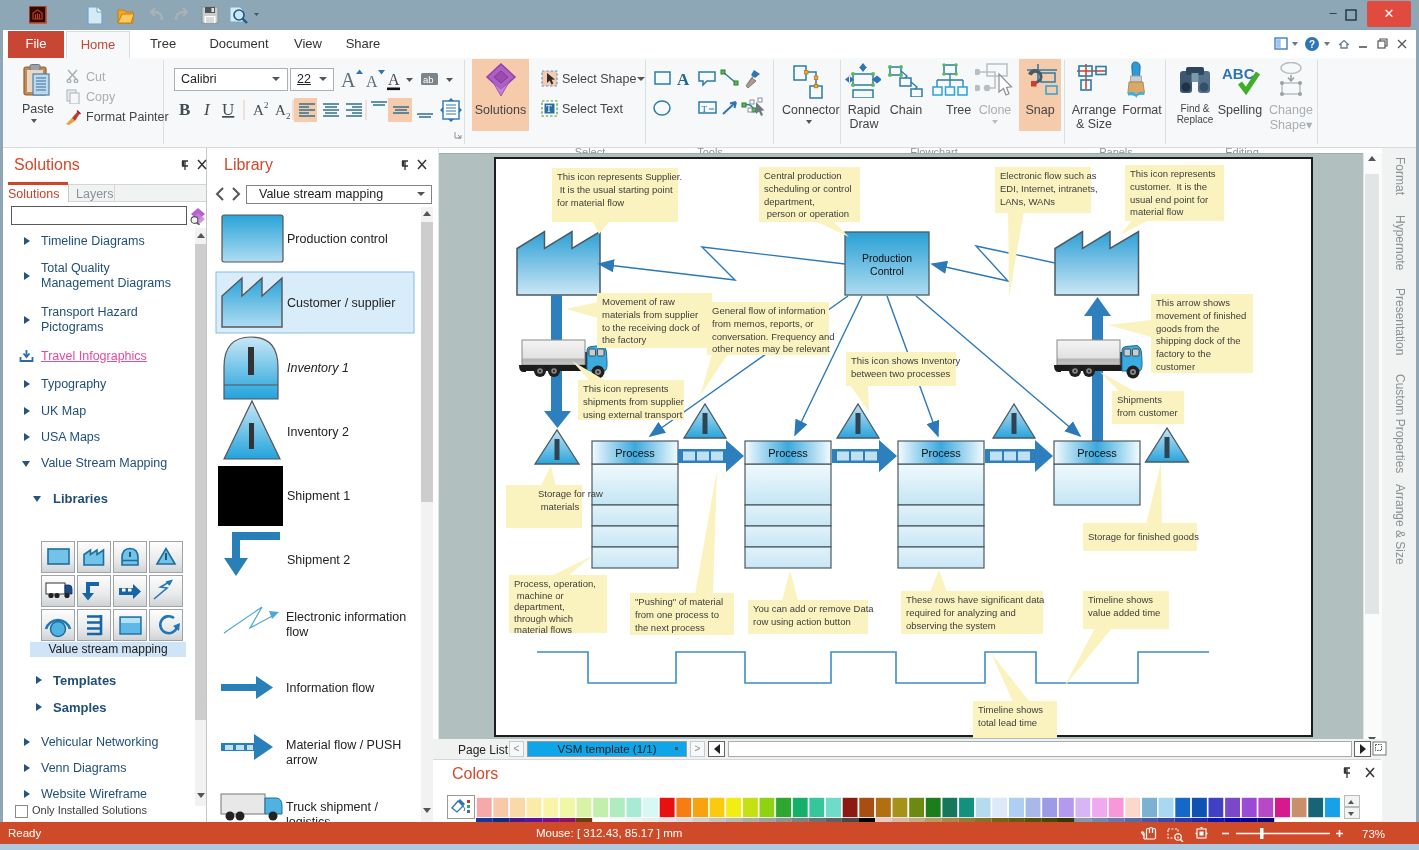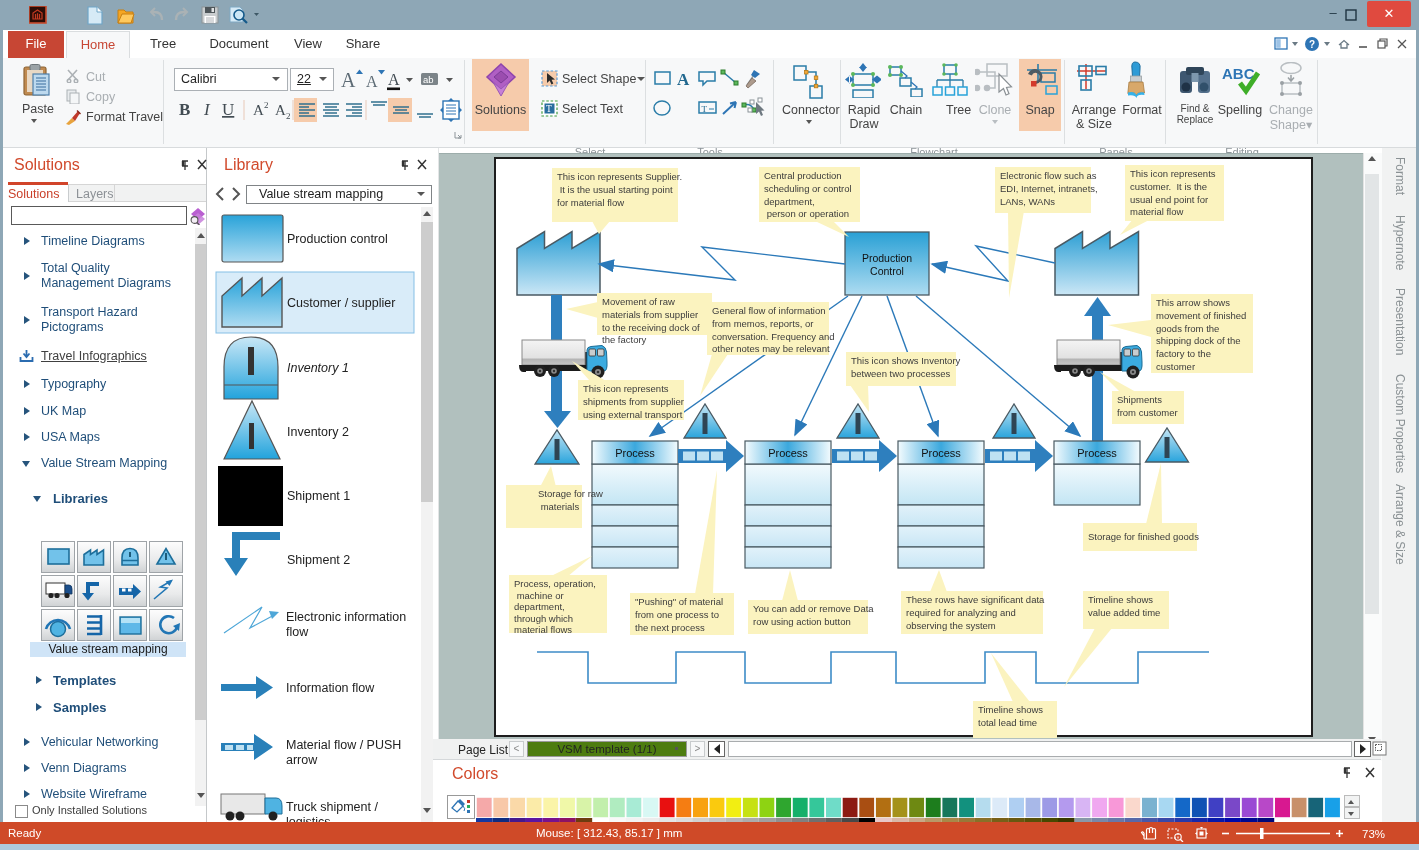--- a/index.html
+++ b/index.html
@@ -138,21 +138,21 @@
 <svg class="abs" style="left:66px;top:89px" width="15" height="15" viewBox="0 0 15 15">
     <rect x="1" y="1" width="9" height="11" fill="#E9ECEE" stroke="#ACB1B5"></rect>
     <rect x="4" y="4" width="9" height="11" fill="#F4F6F7" stroke="#ACB1B5"></rect>
   </svg>
 <div class="abs rtext dim" style="left:86px;top:90px;font-size:12.5px;">Copy</div>
 <svg class="abs" style="left:64px;top:108px" width="18" height="18" viewBox="0 0 18 18">
     <path d="M2 16 L8 10 L11 13 L5 17 Z" fill="#E8A33D"></path>
     <path d="M8 10 L14 3 L16 5 L11 13 Z" fill="#C0392B"></path>
     <path d="M13 2.5 L16.5 6" stroke="#8B2A1F" stroke-width="1.4"></path>
   </svg>
-<div class="abs rtext" style="left:86px;top:110px;font-size:12.5px;">Format Travel</div>
+<div class="abs rtext" style="left:86px;top:110px;font-size:12.5px;">Format Painter</div>
 <div class="abs combo" style="left:174px;top:68px;width:114px;height:23px;line-height:21px;padding-left:6px;">Calibri<span style="float:right;margin:8px 7px 0 0;width:0;height:0;border-top:4.5px solid #555;border-left:4px solid transparent;border-right:4px solid transparent;"></span></div>
 <div class="abs combo" style="left:290px;top:68px;width:44px;height:23px;line-height:21px;padding-left:6px;text-decoration:underline;">22<span style="float:right;margin:8px 6px 0 0;width:0;height:0;border-top:4.5px solid #555;border-left:4px solid transparent;border-right:4px solid transparent;"></span></div>
 <svg class="abs" style="left:340px;top:66px" width="122" height="26" viewBox="0 0 122 26">
   <text x="1" y="21" font-size="20" fill="#5D6B75" font-family="Liberation Serif">A</text>
     <path d="M16 8 L19.5 3.5 L23 8 Z" fill="#2E75B5"></path>
   <text x="26" y="21" font-size="16" fill="#5D6B75" font-family="Liberation Serif">A</text>
     <path d="M38 4 L45 4 L41.5 8.5 Z" fill="#2E75B5"></path>
   <text x="48" y="19" font-size="16" fill="#424C53" font-family="Liberation Serif">A</text>
     <rect x="47" y="21.5" width="13" height="2.6" fill="#111"></rect>
   <path d="M66 12 L73 12 L69.5 16 Z" fill="#555"></path>
@@ -383,21 +383,21 @@
 <div class="treeitem" style="left:41px;top:234px;">Timeline Diagrams</div>
 <div class="tri-r" style="left:24px;top:237px;"></div>
 <div class="treeitem" style="left:41px;top:261px;">Total Quality<br>Management Diagrams</div>
 <div class="tri-r" style="left:24px;top:272px;"></div>
 <div class="treeitem" style="left:41px;top:305px;">Transport Hazard<br>Pictograms</div>
 <div class="tri-r" style="left:24px;top:316px;"></div>
 <svg class="abs" style="left:19px;top:349px" width="15" height="14" viewBox="0 0 15 14">
     <path d="M7.5 1 V7 M4.5 4.5 L7.5 8 L10.5 4.5" stroke="#2B6CB0" stroke-width="1.8" fill="none"></path>
     <path d="M1.5 8 V12 H13.5 V8" stroke="#2B6CB0" stroke-width="1.8" fill="none"></path>
   </svg>
-<div class="treeitem" style="left:41px;top:349px;text-decoration:underline;color:#404040;">Travel Infographics</div>
+<div class="treeitem" style="left:41px;top:349px;text-decoration:underline;color:#ec4899;">Travel Infographics</div>
 <div class="treeitem" style="left:41px;top:377px;">Typography</div>
 <div class="tri-r" style="left:24px;top:380px;"></div>
 <div class="treeitem" style="left:41px;top:404px;">UK Map</div>
 <div class="tri-r" style="left:24px;top:407px;"></div>
 <div class="treeitem" style="left:41px;top:430px;">USA Maps</div>
 <div class="tri-r" style="left:24px;top:433px;"></div>
 <div class="treeitem" style="left:41px;top:456px;">Value Stream Mapping</div>
 <div class="tri-d" style="left:22px;top:461px;"></div>
 <div class="treeitem" style="left:53px;top:491px;font-weight:bold;font-size:13px;">Libraries</div>
 <div class="tri-d" style="left:33px;top:496px;"></div>
@@ -681,21 +681,21 @@
     <path d="M782,601 798,601 790,570 Z"></path>
     <path d="M930,592 947,592 939,570 Z"></path>
     <path d="M1095,628 1112,628 1064,687 Z"></path>
     <path d="M1013,702 1030,702 991,653 Z"></path>
   </g>
 </svg>
 <div class="note" style="left:552px;top:168px;width:126px;height:54px;">This icon represents Supplier.<br>&nbsp;It is the usual starting point<br>for material flow</div>
 <div class="note" style="left:759px;top:167px;width:101px;height:55px;">Central production<br>scheduling or control<br>department,<br>&nbsp;person or operation</div>
 <div class="note" style="left:995px;top:167px;width:96px;height:46px;">Electronic flow such as<br>EDI, Internet, intranets,<br>LANs, WANs</div>
 <div class="note" style="left:1125px;top:165px;width:99px;height:56px;">This icon represents<br>customer.&nbsp; It is the<br>usual end point for<br>material flow</div>
-<div class="note" style="left:597px;top:293px;width:115px;height:42px;">Movement of raw<br>materials from supplier<br>to the receiving dock of<br>the factory</div>
+<div class="note" style="left:597px;top:293px;width:115px;height:55px;">Movement of raw<br>materials from supplier<br>to the receiving dock of<br>the factory</div>
 <div class="note" style="left:707px;top:302px;width:122px;height:53px;">General flow of information<br>from memos, reports, or<br>conversation. Frequency and<br>other notes may be relevant</div>
 <div class="note" style="left:846px;top:352px;width:110px;height:34px;">This icon shows Inventory<br>between two processes</div>
 <div class="note" style="left:1151px;top:294px;width:102px;height:79px;">This arrow shows<br>movement of finished<br>goods from the<br>shipping dock of the<br>factory to the<br>customer</div>
 <div class="note" style="left:578px;top:380px;width:106px;height:40px;">This icon represents<br>shipments from supplier<br>using external transport</div>
 <div class="note" style="left:1112px;top:391px;width:72px;height:33px;">Shipments<br>from customer</div>
 <div class="note" style="left:506px;top:485px;width:76px;height:43px;padding-left:32px;">Storage for raw<br>&nbsp;materials</div>
 <div class="note" style="left:1083px;top:523px;width:114px;height:28px;line-height:22px;">Storage for finished goods</div>
 <div class="note" style="left:509px;top:575px;width:98px;height:58px;line-height:11.6px;">Process, operation,<br>&nbsp;machine or<br>department,<br>through which<br>material flows</div>
 <div class="note" style="left:630px;top:593px;width:104px;height:42px;">"Pushing" of material<br>from one process to<br>the next process</div>
 <div class="note" style="left:748px;top:600px;width:120px;height:34px;">You can add or remove Data<br>row using action button</div>
@@ -712,21 +712,21 @@
   </svg>
 <div id="rightstrip" class="abs"></div>
 <div class="abs" style="left:1387px;top:157px;width:20px;height:52px;writing-mode:vertical-rl;font-size:12px;color:#8A9194;">Format</div>
 <div class="abs" style="left:1387px;top:215px;width:20px;height:68px;writing-mode:vertical-rl;font-size:12px;color:#8A9194;">Hypernote</div>
 <div class="abs" style="left:1387px;top:288px;width:20px;height:80px;writing-mode:vertical-rl;font-size:12px;color:#8A9194;">Presentation</div>
 <div class="abs" style="left:1387px;top:374px;width:20px;height:104px;writing-mode:vertical-rl;font-size:12px;color:#8A9194;">Custom Properties</div>
 <div class="abs" style="left:1387px;top:484px;width:20px;height:94px;writing-mode:vertical-rl;font-size:12px;color:#8A9194;">Arrange &amp; Size</div>
 <div id="pagelist" class="abs"></div>
 <div class="abs" style="left:458px;top:743px;font-size:12px;color:#222;">Page List</div>
 <div class="abs" style="left:509px;top:741px;width:15px;height:16px;background:#F7F8F9;border:1px solid #C8CBCD;box-sizing:border-box;color:#8a8a8a;font-size:10px;text-align:center;line-height:14px;">&lt;</div>
-<div class="abs" style="left:527px;top:741px;width:160px;height:16px;background:#4d7c0f;border:1px solid #999;box-sizing:border-box;font-size:11.5px;color:#222;text-align:center;line-height:14px;">VSM template (1/1)<span style="position:absolute;right:8px;top:5px;width:3px;height:3px;background:#555;"></span></div>
+<div class="abs" style="left:527px;top:741px;width:160px;height:16px;background:#0ea5e9;border:1px solid #999;box-sizing:border-box;font-size:11.5px;color:#222;text-align:center;line-height:14px;">VSM template (1/1)<span style="position:absolute;right:8px;top:5px;width:3px;height:3px;background:#555;"></span></div>
 <div class="abs" style="left:690px;top:741px;width:15px;height:16px;background:#F7F8F9;border:1px solid #C8CBCD;box-sizing:border-box;color:#8a8a8a;font-size:10px;text-align:center;line-height:14px;">&gt;</div>
 <div class="abs" style="left:708px;top:741px;width:17px;height:16px;background:#fff;border:1px solid #666;box-sizing:border-box;"></div>
 <div class="abs" style="left:714px;top:744px;width:0;height:0;border-right:6px solid #222;border-top:5px solid transparent;border-bottom:5px solid transparent;"></div>
 <div class="abs" style="left:728px;top:741px;width:624px;height:16px;background:#fff;border:1px solid #A9ACAE;box-sizing:border-box;"></div>
 <div class="abs" style="left:1354px;top:741px;width:17px;height:16px;background:#fff;border:1px solid #666;box-sizing:border-box;"></div>
 <div class="abs" style="left:1360px;top:744px;width:0;height:0;border-left:6px solid #222;border-top:5px solid transparent;border-bottom:5px solid transparent;"></div>
 <svg class="abs" style="left:1372px;top:741px" width="16" height="16" viewBox="0 0 16 16">
     <rect x="1" y="1" width="13" height="13" fill="#fff" stroke="#777"></rect>
     <rect x="3.5" y="3.5" width="6" height="6" fill="none" stroke="#555" stroke-dasharray="1.5 1"></rect>
   </svg>

